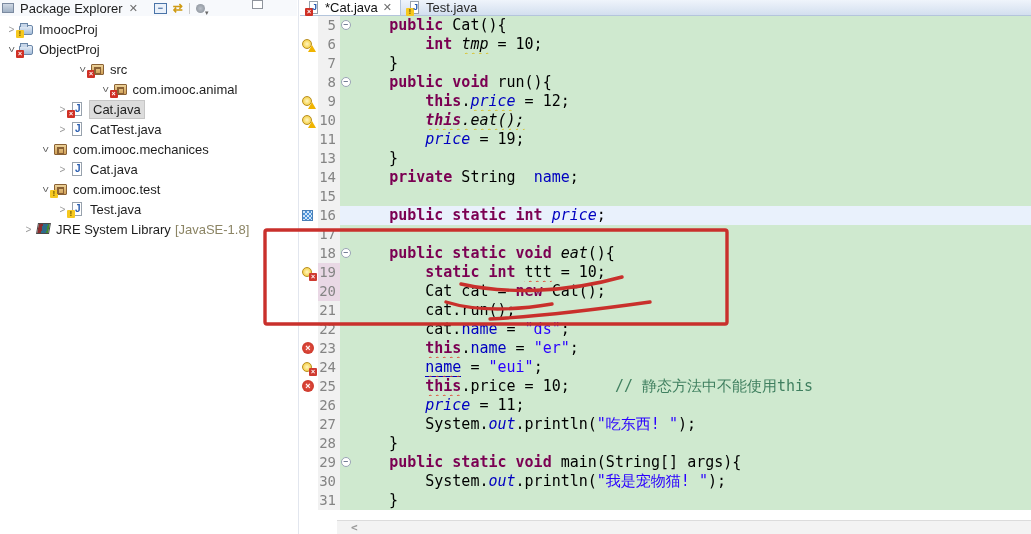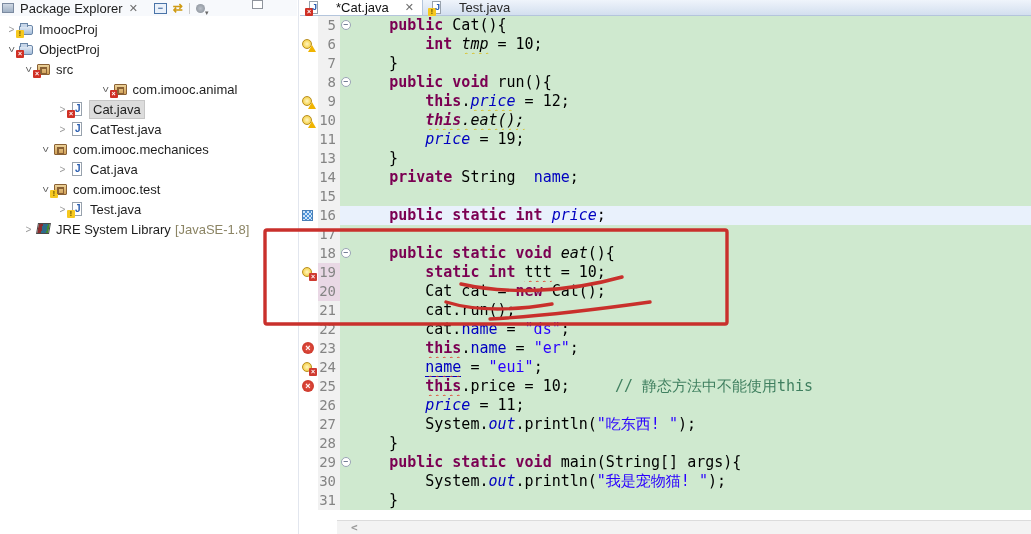--- a/index.html
+++ b/index.html
@@ -55,21 +55,21 @@
   .tsuffix { color:#8b8464; margin-left:4px;text-align:right; }
 
   
   #sash { position:absolute; left:297px; top:0; width:3px; height:534px;
           background:#e2e6ee; border-left:1px solid #fff; border-right:1px solid #fff; }
 
   
   #editor { position:absolute; left:300px; top:0; width:731px; height:534px; background:#fff; }
   #tabbar { height:16px; display:flex; align-items:stretch;
             background:linear-gradient(#eff4fb,#d3dfef); border-bottom:1px solid #b4c5dc; }
-  .etab { display:flex; align-items:center; gap:16px; padding:0 8px; font-size:13px; color:#2a2a2a;
+  .etab { display:flex; align-items:center; gap:5px; padding:0 8px; font-size:13px; color:#2a2a2a;
           cursor:pointer; }
   .etab.active { background:#fff; border-right:1px solid #b4c5dc; color:#111; }
   .ftab { width:12px; height:13px; position:relative; flex:none; }
   .ftab:before { content:""; position:absolute; left:1px; right:2px; top:0; bottom:0;
       background:#fff; border:1px solid #98a2ad; }
   .ftab:after { content:"J"; position:absolute; left:4px; top:1px;
       font:bold 9px/11px "Liberation Sans",sans-serif; color:#2a5db0; }
   .ftab .ov { left:-3px; bottom:-2px; width:8px; height:8px; }
 
   #ebody { position:absolute; left:0; top:16px; width:731px; height:518px; overflow:hidden; }
@@ -147,21 +147,21 @@
           </span>
           <span class="tlabel">ImoocProj</span>
         </div>
         <div class="trow" style="padding-left: 6px;">
           <span class="arrow exp">&gt;</span>
           <span class="ti project">
             <span class="ov error">×</span>
           </span>
           <span class="tlabel">ObjectProj</span>
         </div>
-        <div class="trow" style="padding-left: 23px;">
+        <div class="trow" style="padding-left: 32px; margin-left: 45px;">
           <span class="arrow exp">&gt;</span>
           <span class="ti src">
             <span class="ov error">×</span>
           </span>
           <span class="tlabel">src</span>
         </div>
         <div class="trow" style="padding-left: 40px; justify-content: center;">
           <span class="arrow exp">&gt;</span>
           <span class="ti package">
             <span class="ov error">×</span>

